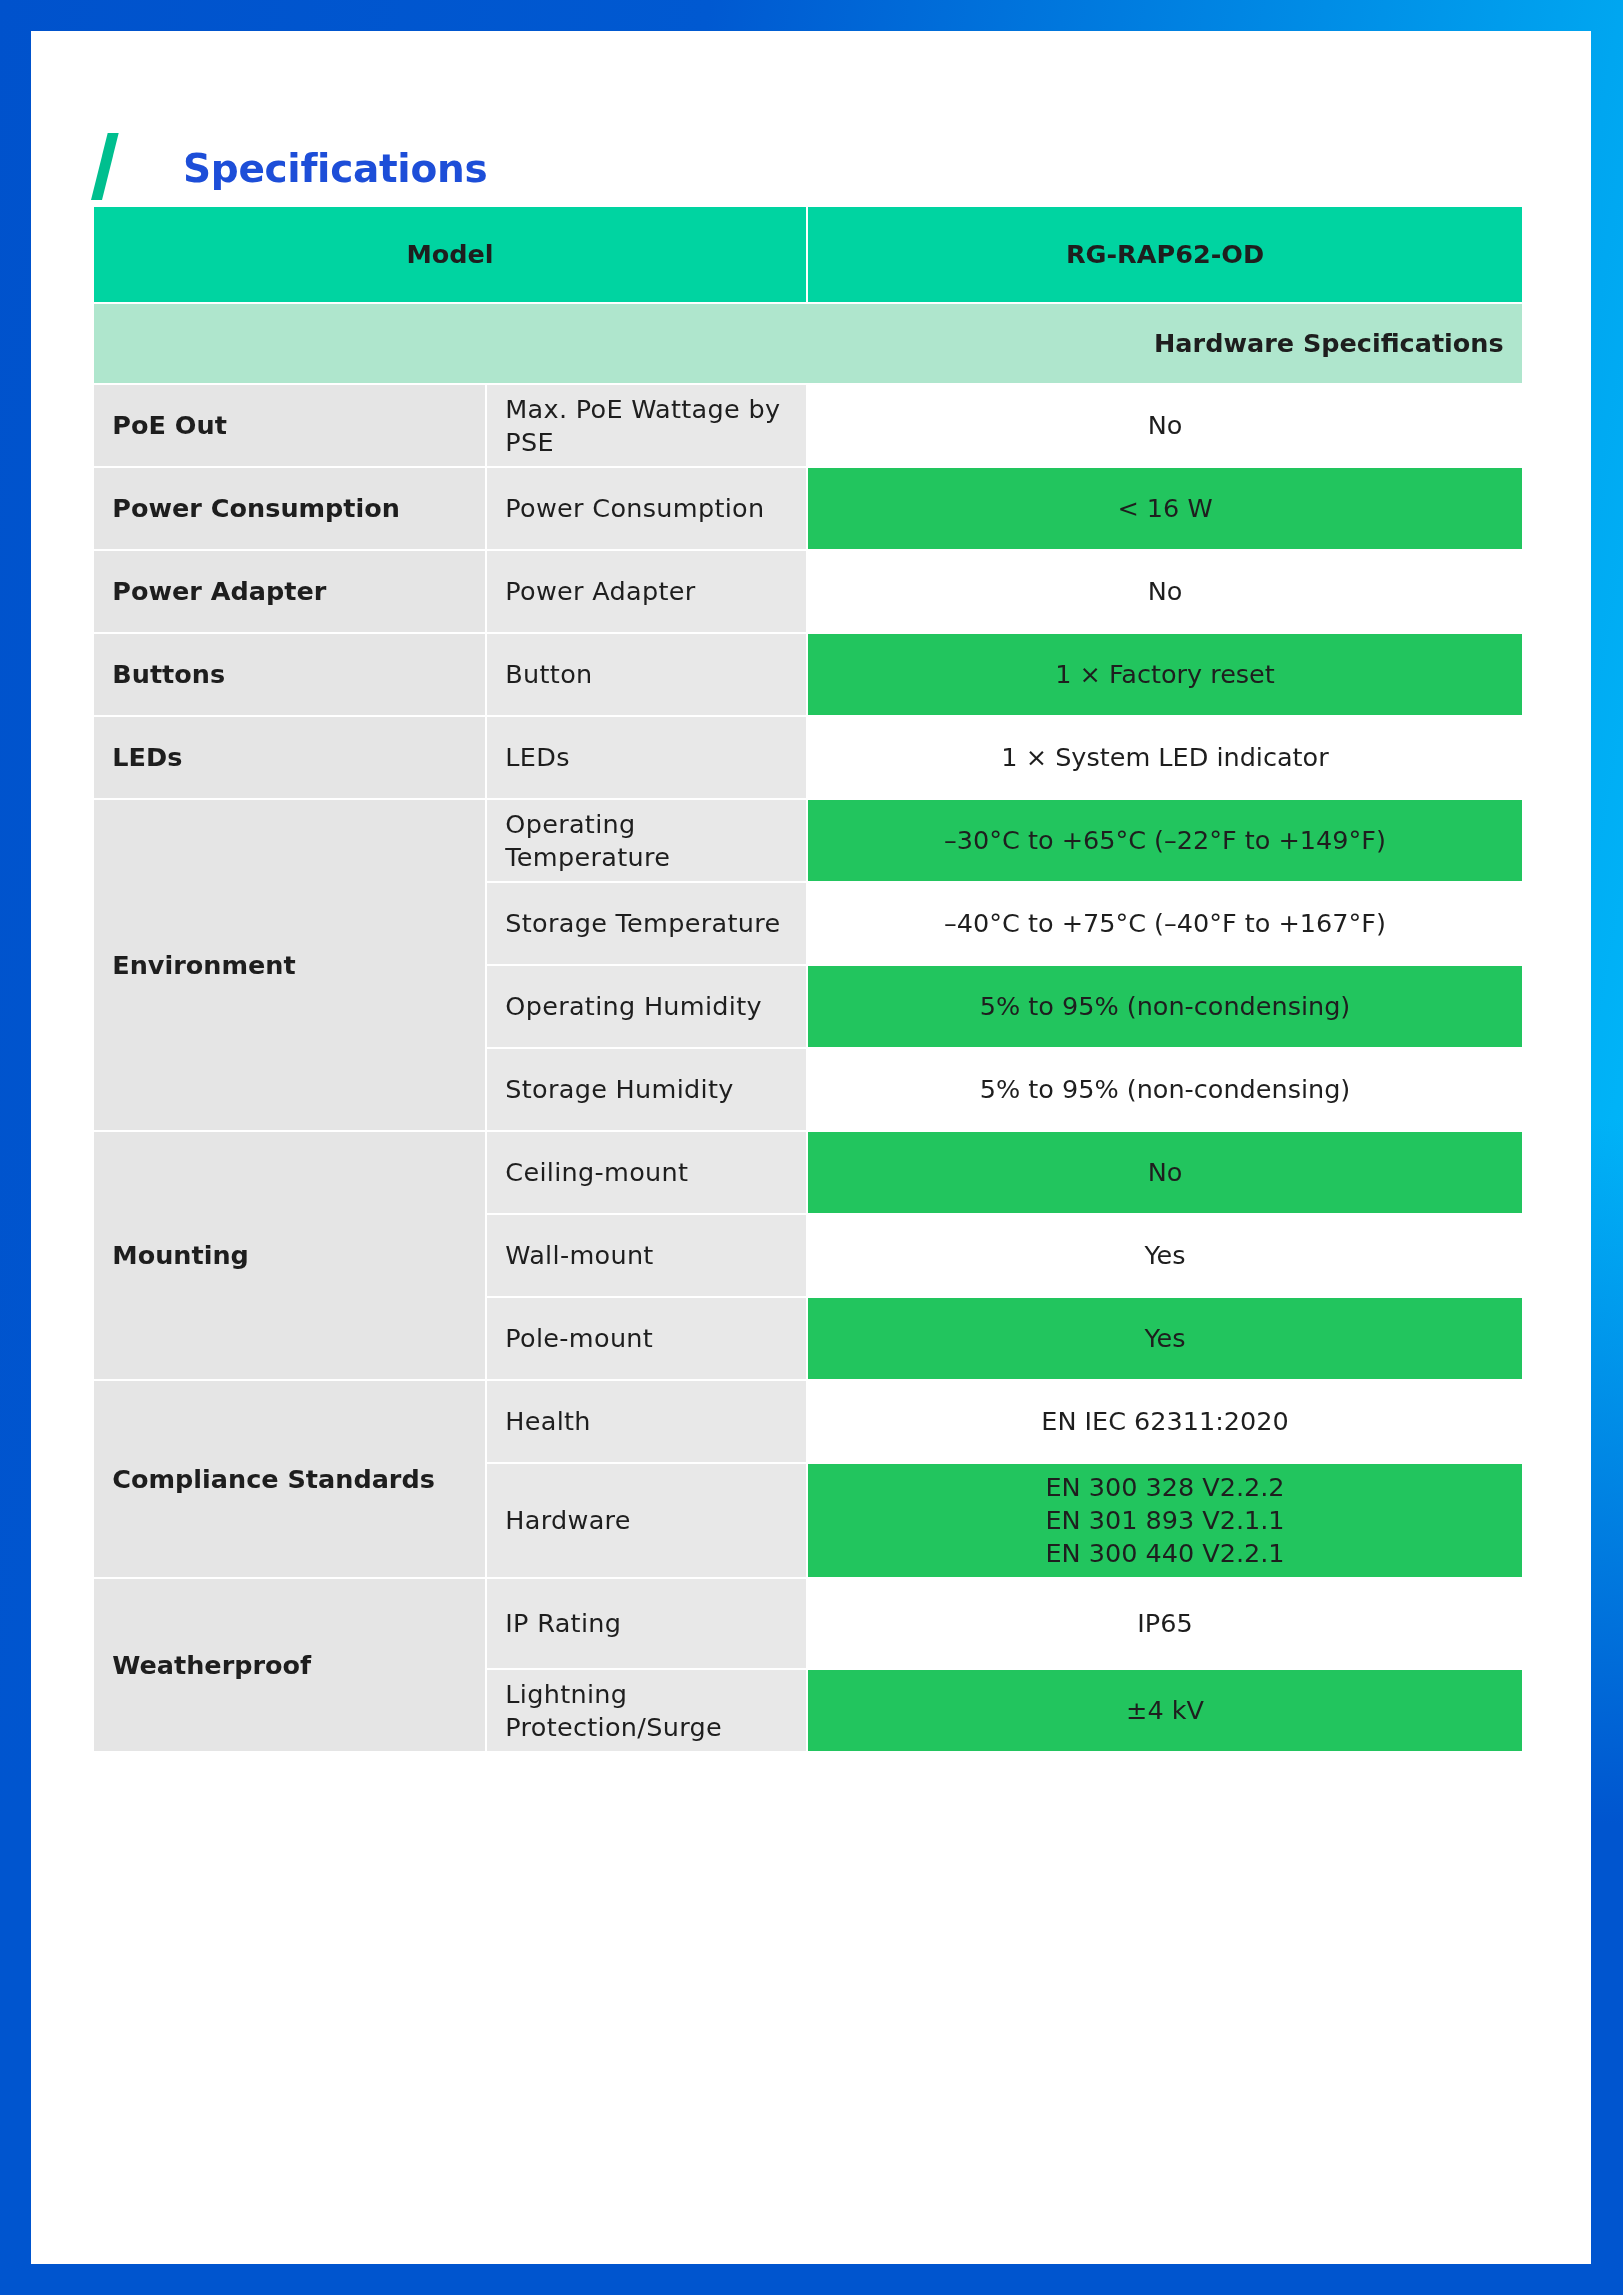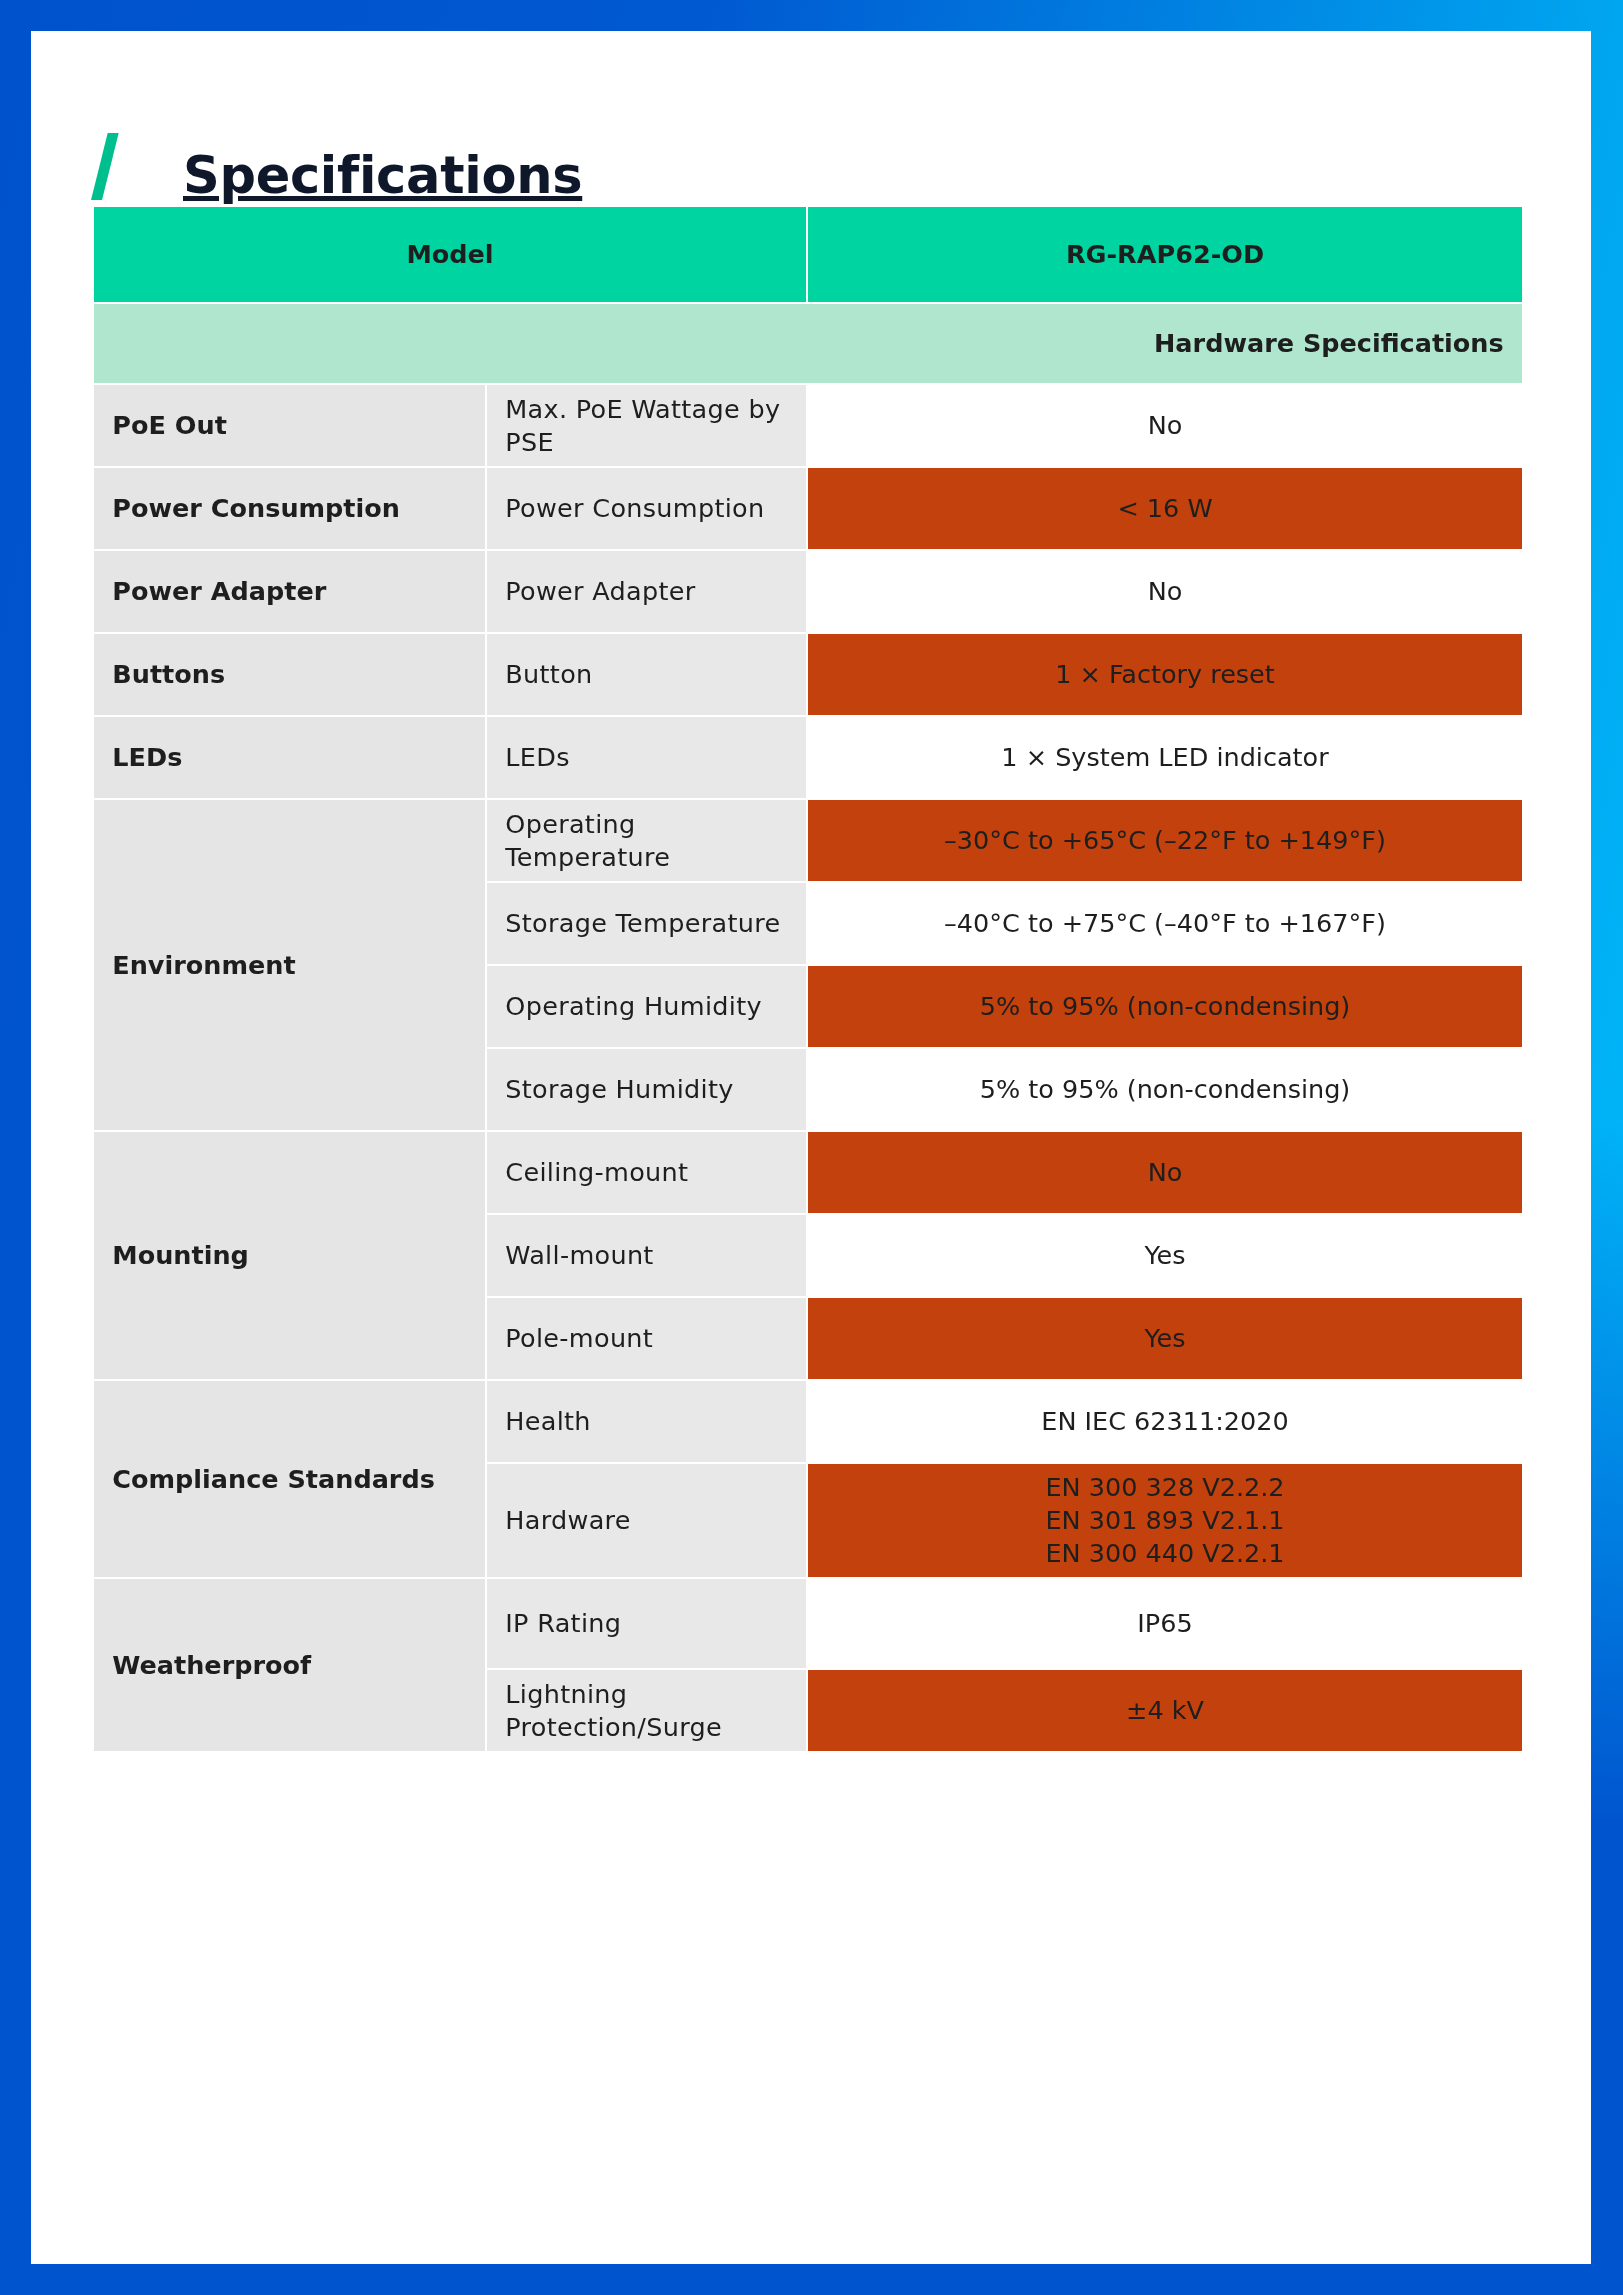--- a/index.html
+++ b/index.html
@@ -16,21 +16,21 @@
     position: absolute; left: 31px; top: 31px; width: 1560px; height: 2233px;
     background: #ffffff;
   }
   .title-wrap { position: absolute; left: 60px; top: 68px; height: 79px; }
   .slash {
     position: absolute; left: 0; top: 34px; width: 10.5px; height: 67px;
     background: #00bf8f; transform: skewX(-14deg); transform-origin: bottom left;
   }
   .title {
     position: absolute; left: 92px; top: 47px; white-space: nowrap;
-    font-size: 51px; font-weight: bold; color: #0f172a; letter-spacing: -0.3px; text-decoration: underline;
+    font-size: 39px; font-weight: bold; color: #1d4ed8; letter-spacing: -0.3px;
   }
   table.spec {
     position: absolute; left: 63px; top: 176px; width: 1427px;
     border-collapse: separate; border-spacing: 0; table-layout: fixed;
   }
   table.spec col.c1 { width: 393px; }
   table.spec col.c2 { width: 321px; }
   table.spec col.c3 { width: 714px; }
   table.spec td, table.spec th {
     padding: 0 18.3px; font-size: 25.5px; color: #1e1e1e; line-height: 33px;
@@ -41,21 +41,21 @@
     background: #00d4a1; color: #ffffff; height: 95px; font-size: 30px;
     font-weight: bold; text-align: center;
   }
   td.subhdr {
     background: #afe6cd; height: 79px; font-size: 30px; font-weight: bold;
     text-align: right; color: #111111;
   }
   td.cat { background: #e5e5e5; font-weight: bold; color: #222629; }
   td.item { background: #e8e8e8; color: #2a2d30; letter-spacing: 0.3px; }
   td.val { text-align: center; background: #ffffff; color: #111111; }
-  td.val.alt { background: #c2410c; }
+  td.val.alt { background: #22c55e; }
   tr.r td { height: 81px; }
   tr.r-tall td { height: 113px; }
   tr.r-ip td { height: 89px; }
   .val-line { display: block; }
 </style>
 </head>
 <body>
 
 <div class="frame-bottom-shade"></div>
 

